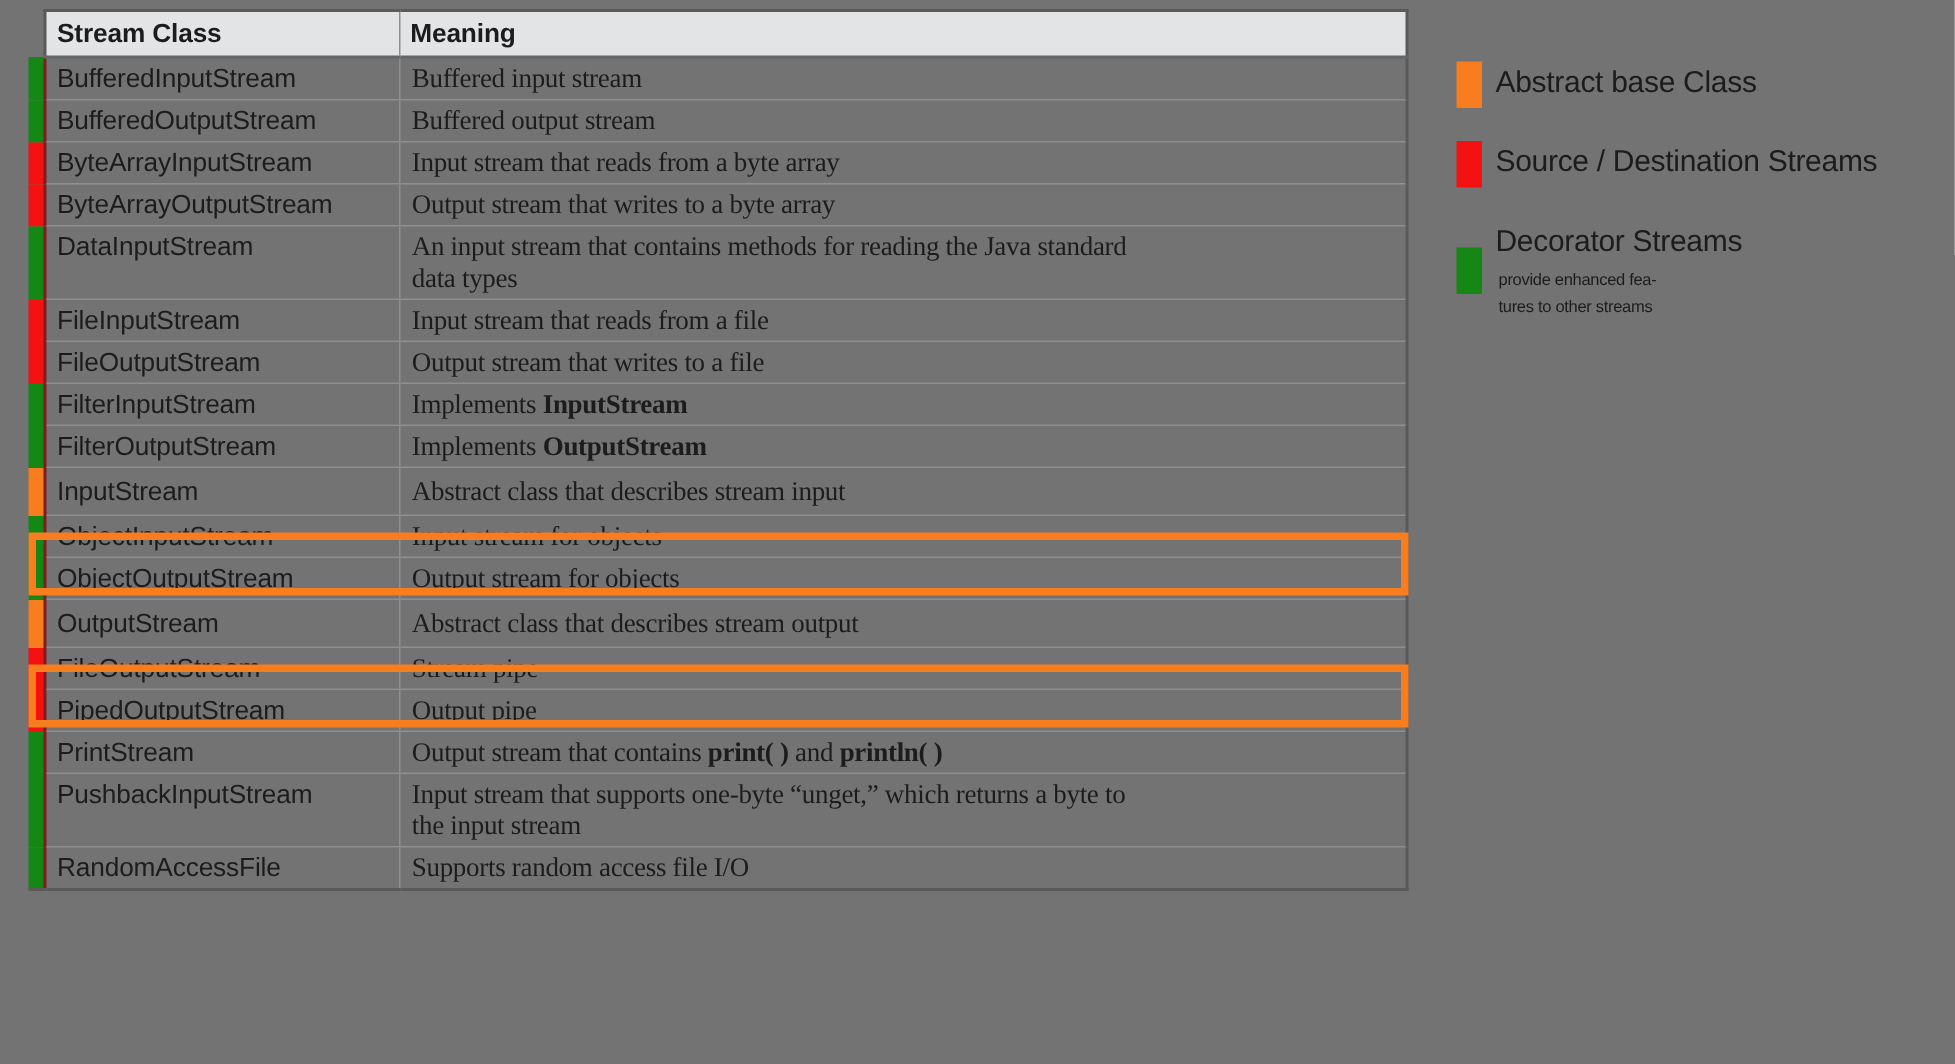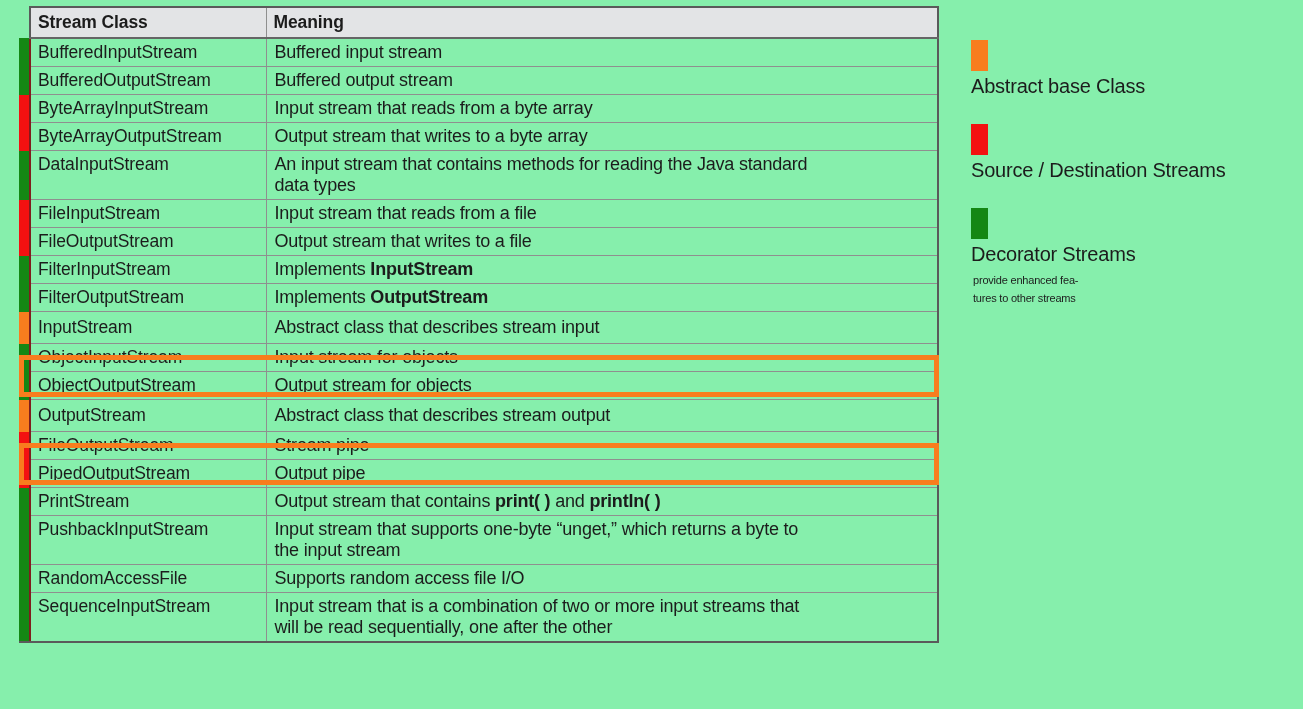--- a/index.html
+++ b/index.html
@@ -1,20 +1,20 @@
 <!DOCTYPE html>
 <html><head>
 <meta charset="utf-8">
 <style>
   html, body { margin: 0; padding: 0; }
   .canvas {
     position: relative;
     width: 1303px;
     height: 709px;
-    background: #86efac;
+    background: #737373;
     font-family: "Liberation Sans", sans-serif;
     color: #1c1c1c;
     overflow: hidden;
   }
 
   
   .table-wrap {
     position: absolute;
     left: 19px;
     top: 6px;
@@ -59,20 +59,21 @@
   td.meaning {
     font-size: 18px;
     padding: 3px 6px 3px 8px;
     border-left: 1px solid #8f8f8f;
     border-right: 2px solid #5a5a5a;
     border-bottom: 1px solid #8f8f8f;
     line-height: 21px;
     letter-spacing: -0.2px;
     white-space: pre-line;
     overflow: hidden;
+    font-family: Liberation Serif, serif;
   }
   tr.hl td.name, tr.hl td.meaning { padding-top: 5px; padding-bottom: 5px; }
   tbody tr:last-child td { border-bottom: 2px solid #5a5a5a; }
 
   .hl-box {
     position: absolute;
     box-sizing: border-box;
     border-style: solid;
     border-width: 5px;
     pointer-events: none;
@@ -80,23 +81,22 @@
   }
 
   
   .legend {
     position: absolute;
     left: 971px;
     top: 40px;
   }
   .legend-item {
     display: flex;
-    align-items: flex-start;
+    align-items: center;
     margin-bottom: 21px;
-    flex-direction: column;
   }
   .legend-swatch {
     width: 17px;
     height: 31px;
     flex: 0 0 auto;
     margin-right: 9px;
   }
   .legend-label {
     font-size: 20px;
     line-height: 24px;
@@ -218,26 +218,20 @@
             <td class="bar" style="background: rgb(20, 135, 20);"></td>
             <td class="name">PushbackInputStream</td>
             <td class="meaning"><span>Input stream that supports one-byte “unget,” which returns a byte to
 the input stream</span></td>
           </tr>
           <tr>
             <td class="bar" style="background: rgb(20, 135, 20);"></td>
             <td class="name">RandomAccessFile</td>
             <td class="meaning"><span>Supports random access file I/O</span></td>
           </tr>
-          <tr>
-            <td class="bar" style="background: rgb(20, 135, 20);"></td>
-            <td class="name">SequenceInputStream</td>
-            <td class="meaning"><span>Input stream that is a combination of two or more input streams that
-will be read sequentially, one after the other</span></td>
-          </tr>
         </tbody>
     </table>
   <div class="hl-box" style="border-color: rgb(248, 125, 30); left: 0px; top: 349px; width: 920px; height: 42px;"></div>
       <div class="hl-box" style="border-color: rgb(248, 125, 30); left: 0px; top: 437px; width: 920px; height: 42px;"></div>
     </div>
 
   <div class="legend">
     <div class="legend-item">
       <div class="legend-swatch" style="background: rgb(248, 125, 30);"></div>
       <div>

